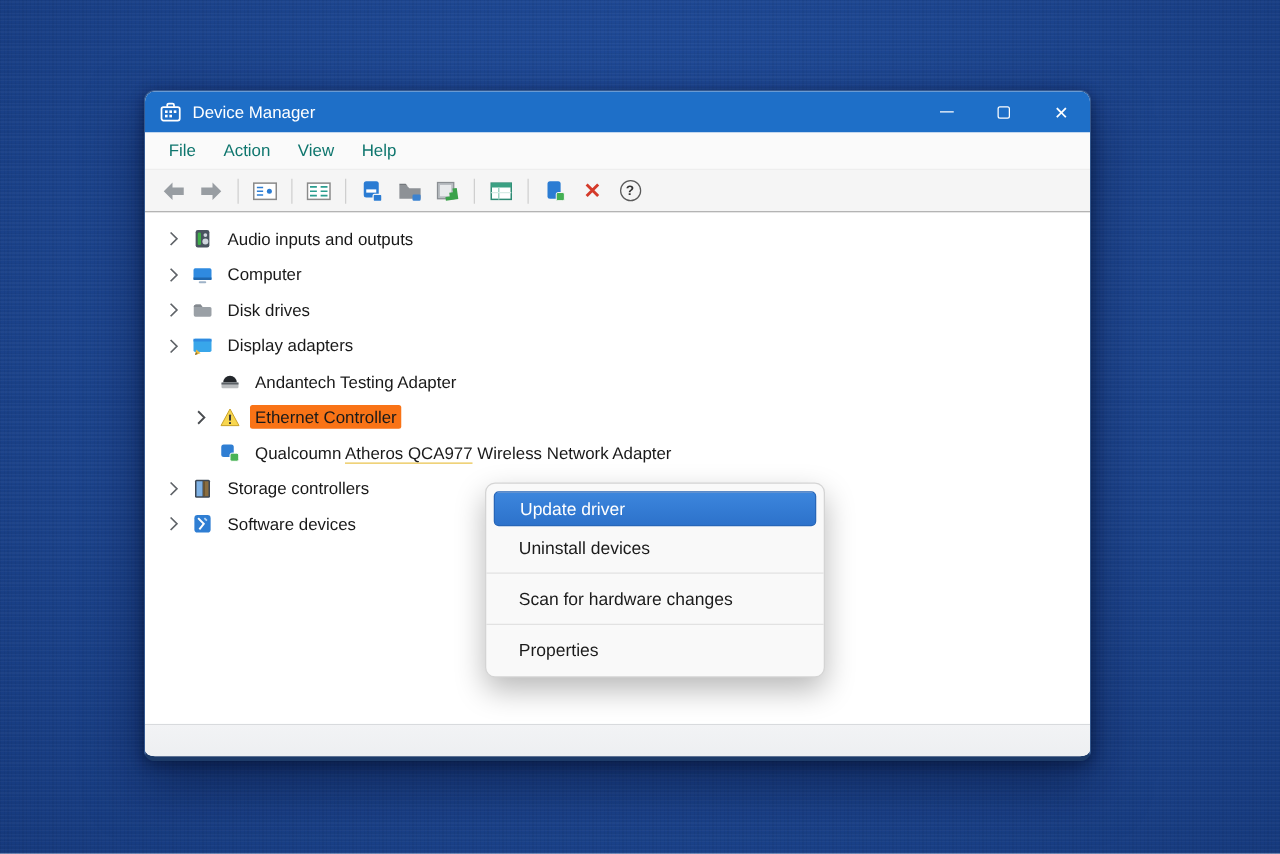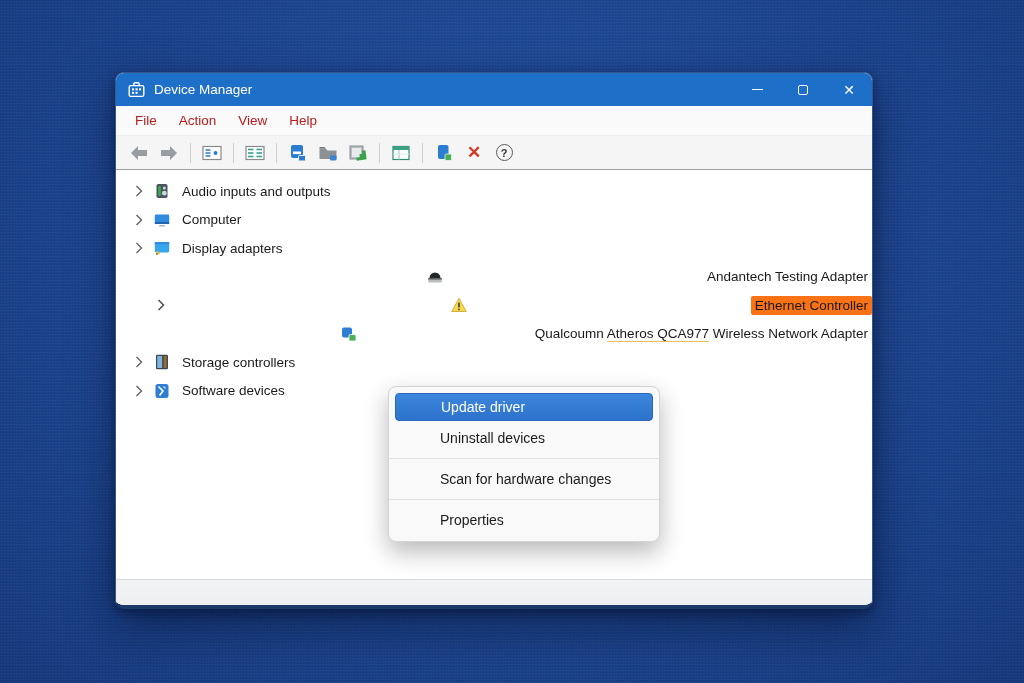--- a/index.html
+++ b/index.html
@@ -36,21 +36,21 @@
   .tb-btn { width:46px; height:100%; display:flex; align-items:center; justify-content:center; cursor:default; }
   .glyph-min { width:11px; height:1.4px; background:#fff; display:block; }
   .glyph-max { width:10px; height:10px; border:1.4px solid #fff; border-radius:2px; display:block; }
   .glyph-close { color:#fff; font-size:14px; line-height:1; }
 
   
   .menubar {
     height:30px; background:#fafafa; display:flex; align-items:center;
     padding-left:8px; flex:0 0 auto; border-bottom:1px solid #eeeeee;
   }
-  .menubar .menu-item { font-size:13.5px; color:#b91c1c; padding:4px 11px; cursor:default;text-align:center; }
+  .menubar .menu-item { font-size:13.5px; color:#0f766e; padding:4px 11px; cursor:default;text-align:center; }
 
   
   .toolbar {
     height:34px; background:#f5f5f5; display:flex; align-items:center;
     padding-left:8px; flex:0 0 auto; border-bottom:1px solid #9f9f9f;
   }
   .tool-btn { width:26px; height:26px; display:flex; align-items:center; justify-content:center; margin:0 2px; }
   .tool-sep { width:1px; height:20px; background:#cfcfcf; margin:0 6px; }
   .uninstall-x { color:#d43a2a; font-size:17px; font-weight:bold; line-height:1; }
   .help-circle {
@@ -58,42 +58,42 @@
     display:flex; align-items:center; justify-content:center;
     font-size:11px; color:#333; font-weight:bold;
   }
 
   
   .tree { flex:1 1 auto; background:#fff; padding-top:7px; position:relative; }
   .tree-row { height:28.5px; display:flex; align-items:center; font-size:13.5px; color:#191919; }
   .tree-row .chev { width:16px; display:flex; justify-content:center; margin-right:6px; }
   .tree-row .ticon { width:18px; display:flex; justify-content:center; margin-right:7px; }
   .lvl0 { padding-left:15px; }
-  .lvl1 { padding-left:37px;justify-content:space-between; }
+  .lvl1 { padding-left:37px; }
   .tlabel { white-space:pre; padding:2px 4px; border-radius:2px; }
   .tlabel.selected { background:#f97316; }
   .squiggle { border-bottom:1.6px solid #eac34e; padding-bottom:0px; }
 
   
   .statusbar {
     height:26px; flex:0 0 auto;
     background:linear-gradient(#f2f3f5, #edeff1);
     border-top:1px solid #d8dadd;
   }
 
   
   .context-menu {
     position:absolute; left:388px; top:386px; width:272px;
     background:#f9f9f9; border:1px solid #d4d4d4; border-radius:8px;
     box-shadow:0 10px 24px rgba(0,0,0,0.28);
     padding:6px 0; z-index:50;
   }
   .cm-item {
     height:30px; margin:0 6px; display:flex; align-items:center;
-    padding-left:45px; font-size:14px; color:#1b1b1b; border-radius:4px;
+    padding-left:20px; font-size:14px; color:#1b1b1b; border-radius:4px;
   }
   .cm-item.highlighted {
     background:linear-gradient(#3c86dd, #2d72cb);
     border:1px solid #2766b8; color:#fff; height:28px; margin-bottom:2px;
   }
   .cm-sep { height:1px; background:#e2e2e2; margin:5px 0; }
 
   svg { display:block; }
 </style>
 </head>
@@ -243,20 +243,34 @@
         <span class="ticon">
           <svg viewBox="0 0 16 16" width="16" height="16">
             <rect x="0.8" y="2.5" width="14.4" height="9.5" rx="1.4" fill="#2f8ae0"></rect>
             <rect x="0.8" y="10" width="14.4" height="2" fill="#1f66ad"></rect>
             <rect x="5" y="13" width="6" height="1.6" rx="0.8" fill="#9fb3c8"></rect>
           </svg>
         </span>
         <span class="tlabel">Computer</span>
       </div>
 
+      <div class="tree-row lvl0">
+        <span class="chev">
+          <svg viewBox="0 0 8 12" width="8" height="12">
+              <path d="M1.5 1 L6.5 6 L1.5 11" stroke="#5f6368" stroke-width="1.4" fill="none"></path>
+            </svg>
+        </span>
+        <span class="ticon">
+          <svg viewBox="0 0 16 16" width="16" height="16">
+            <path d="M1 5.5 q0-2 2-2 h3.5 l1.5 2 h6 q1.2 0 1.2 1.2 v5.3 q0 1.4-1.4 1.4 h-11.4 q-1.4 0-1.4-1.4 z" fill="#9aa0a6"></path>
+            <path d="M1 5.5 q0-2 2-2 h3.5 l1.5 2 z" fill="#84898f"></path>
+          </svg>
+        </span>
+        <span class="tlabel">Disk drives</span>
+      </div>
 
       <div class="tree-row lvl0">
         <span class="chev">
           <svg viewBox="0 0 8 12" width="8" height="12">
               <path d="M1.5 1 L6.5 6 L1.5 11" stroke="#5f6368" stroke-width="1.4" fill="none"></path>
             </svg>
         </span>
         <span class="ticon">
           <svg viewBox="0 0 16 16" width="16" height="16">
             <rect x="0.8" y="2" width="14.4" height="10.5" rx="1.4" fill="#38a6ea"></rect>

